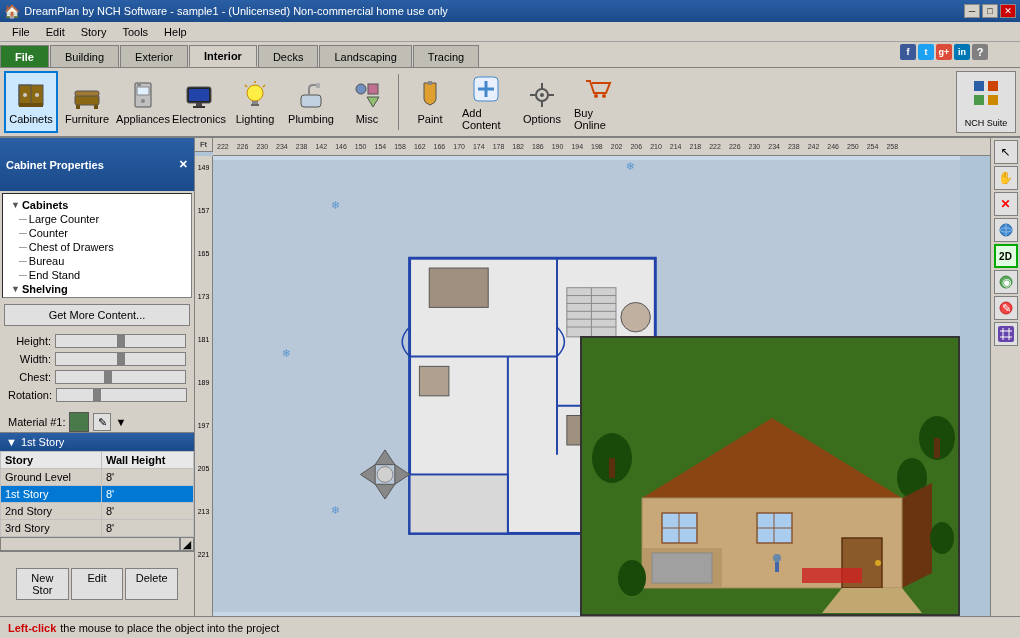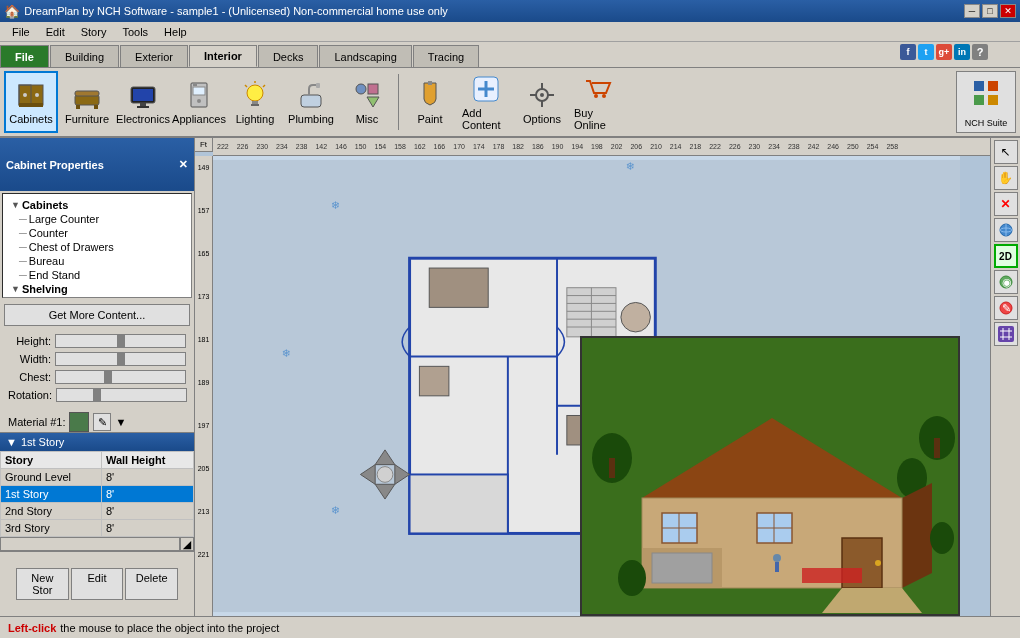--- a/index.html
+++ b/index.html
@@ -255,39 +255,39 @@
         <rect x="5" y="26" width="4" height="4" fill="#6B4F0E"></rect>
         <rect x="23" y="26" width="4" height="4" fill="#6B4F0E"></rect>
       </svg>
     </div>
     <span>Furniture</span>
   </div>
 
   <div class="tool-btn">
     <div class="tool-icon">
       <svg width="32" height="32" viewBox="0 0 32 32">
+        <rect x="8" y="4" width="16" height="24" rx="1" fill="#c0c0c0" stroke="#555"></rect>
+        <rect x="10" y="8" width="12" height="8" fill="#e0f0ff" stroke="#888"></rect>
+        <circle cx="16" cy="22" r="2" fill="#888"></circle>
+        <rect x="10" y="5" width="4" height="2" fill="#888"></rect>
+      </svg>
+    </div>
+    <span>Appliances</span>
+  </div>
+
+  <div class="tool-btn">
+    <div class="tool-icon">
+      <svg width="32" height="32" viewBox="0 0 32 32">
         <rect x="4" y="8" width="24" height="16" rx="2" fill="#222" stroke="#555"></rect>
         <rect x="6" y="10" width="20" height="12" fill="#2244aa"></rect>
         <rect x="13" y="24" width="6" height="3" fill="#444"></rect>
         <rect x="10" y="27" width="12" height="2" fill="#333"></rect>
       </svg>
     </div>
     <span>Electronics</span>
-  </div>
-
-  <div class="tool-btn">
-    <div class="tool-icon">
-      <svg width="32" height="32" viewBox="0 0 32 32">
-        <rect x="8" y="4" width="16" height="24" rx="1" fill="#c0c0c0" stroke="#555"></rect>
-        <rect x="10" y="8" width="12" height="8" fill="#e0f0ff" stroke="#888"></rect>
-        <circle cx="16" cy="22" r="2" fill="#888"></circle>
-        <rect x="10" y="5" width="4" height="2" fill="#888"></rect>
-      </svg>
-    </div>
-    <span>Appliances</span>
   </div>
 
   <div class="tool-btn">
     <div class="tool-icon">
       <svg width="32" height="32" viewBox="0 0 32 32">
         <circle cx="16" cy="14" r="8" fill="#ffee44" stroke="#cc8800"></circle>
         <rect x="13" y="22" width="6" height="3" fill="#888"></rect>
         <rect x="12" y="25" width="8" height="2" fill="#666"></rect>
         <line x1="16" y1="4" x2="16" y2="2" stroke="#cc8800" stroke-width="1.5"></line>
         <line x1="24" y1="8" x2="26" y2="6" stroke="#cc8800" stroke-width="1.5"></line>

